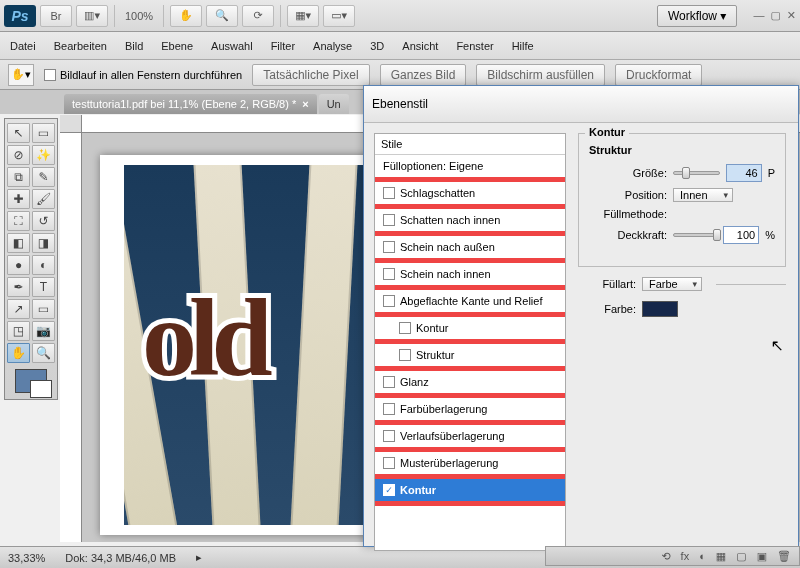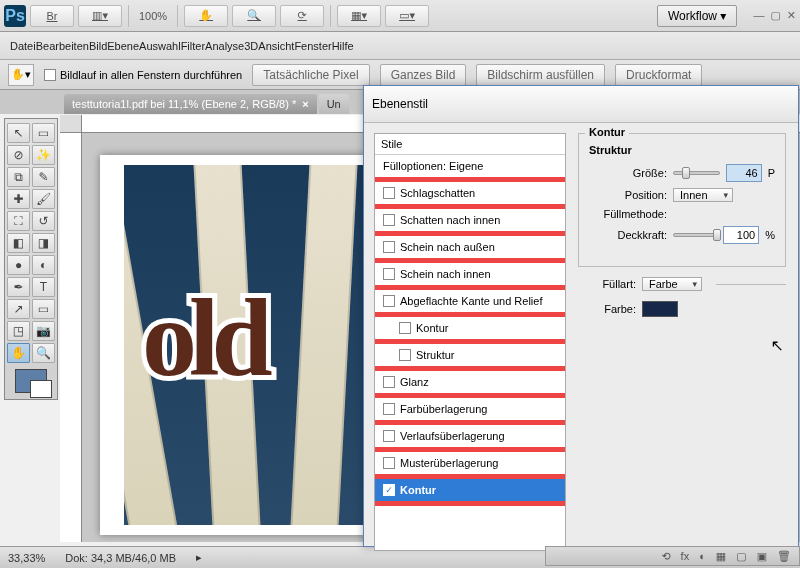--- a/index.html
+++ b/index.html
@@ -1,29 +1,29 @@
 <!DOCTYPE html>
 <html><head>
 <meta charset="utf-8">
 <style>
 * { box-sizing: border-box; margin: 0; padding: 0; font-family: "Segoe UI", Tahoma, sans-serif; font-size: 11px; }
 body { background: #f0f0f0; width: 800px; height: 568px; position: relative; overflow: hidden; }
 
 
 .top-toolbar { height: 32px; background: linear-gradient(#e8e8e8,#d8d8d8); border-bottom: 1px solid #999; display: flex; align-items: center; padding: 0 4px; gap: 4px; }
-.ps-logo { width: 22px; height: 22px; background: #0a3a5a; border-radius: 3px; display: flex; align-items: center; justify-content: center; color: #7ac0ee; font-weight: bold; font-size: 16px; }
-.tb-btn { width: 44px; height: 22px; background: linear-gradient(#fafafa,#e0e0e0); border: 1px solid #bbb; border-radius: 2px; display: flex; align-items: center; justify-content: center; color: #555; text-decoration: underline; }
+.ps-logo { width: 32px; height: 22px; background: #0a3a5a; border-radius: 3px; display: flex; align-items: center; justify-content: center; color: #7ac0ee; font-weight: bold; font-size: 14px; font-style: italic; }
+.tb-btn { width: 32px; height: 22px; background: linear-gradient(#fafafa,#e0e0e0); border: 1px solid #bbb; border-radius: 2px; display: flex; align-items: center; justify-content: center; color: #555; }
 .tb-sep { width: 1px; height: 22px; background: #bbb; margin: 0 2px; }
 .zoom-pct { font-size: 11px; color: #555; padding: 0 4px; }
 .workflow-btn { margin-left: auto; padding: 3px 10px; background: linear-gradient(#f4f4f4,#dcdcdc); border: 1px solid #999; border-radius: 2px; font-size: 12px; }
 .win-ctrl { display: flex; gap: 6px; margin-left: 12px; color: #666; font-size: 12px; }
 .win-ctrl span { cursor: default; }
 
 
-.menu-bar { height: 28px; background: linear-gradient(#eaeaea,#dcdcdc); border-bottom: 1px solid #aaa; display: flex; align-items: center; padding: 0 10px; font-size: 12px; color: #222; }
+.menu-bar { height: 28px; background: linear-gradient(#eaeaea,#dcdcdc); border-bottom: 1px solid #aaa; display: flex; align-items: center; padding: 0 10px; gap: 18px; font-size: 12px; color: #222; }
 
 
 .options-bar { height: 30px; background: linear-gradient(#e6e6e6,#d6d6d6); border-bottom: 1px solid #999; display: flex; align-items: center; padding: 0 8px; gap: 10px; }
 .hand-icon { width: 26px; height: 22px; border: 1px solid #aaa; background: #f4f4f4; display: flex; align-items: center; justify-content: center; }
 .chk-wrap { display: flex; align-items: center; gap: 4px; }
 .opt-btn { padding: 3px 10px; background: linear-gradient(#fafafa,#e0e0e0); border: 1px solid #aaa; border-radius: 2px; font-size: 12px; color: #666; }
 
 
 .tab-bar { height: 24px; background: #c8c8c8; display: flex; align-items: flex-end; padding-left: 64px; }
 .doc-tab { background: linear-gradient(#b8b8b8,#969696); color: #fff; padding: 4px 8px; font-size: 11px; border-radius: 3px 3px 0 0; margin-right: 2px; display: flex; align-items: center; gap: 6px; }

